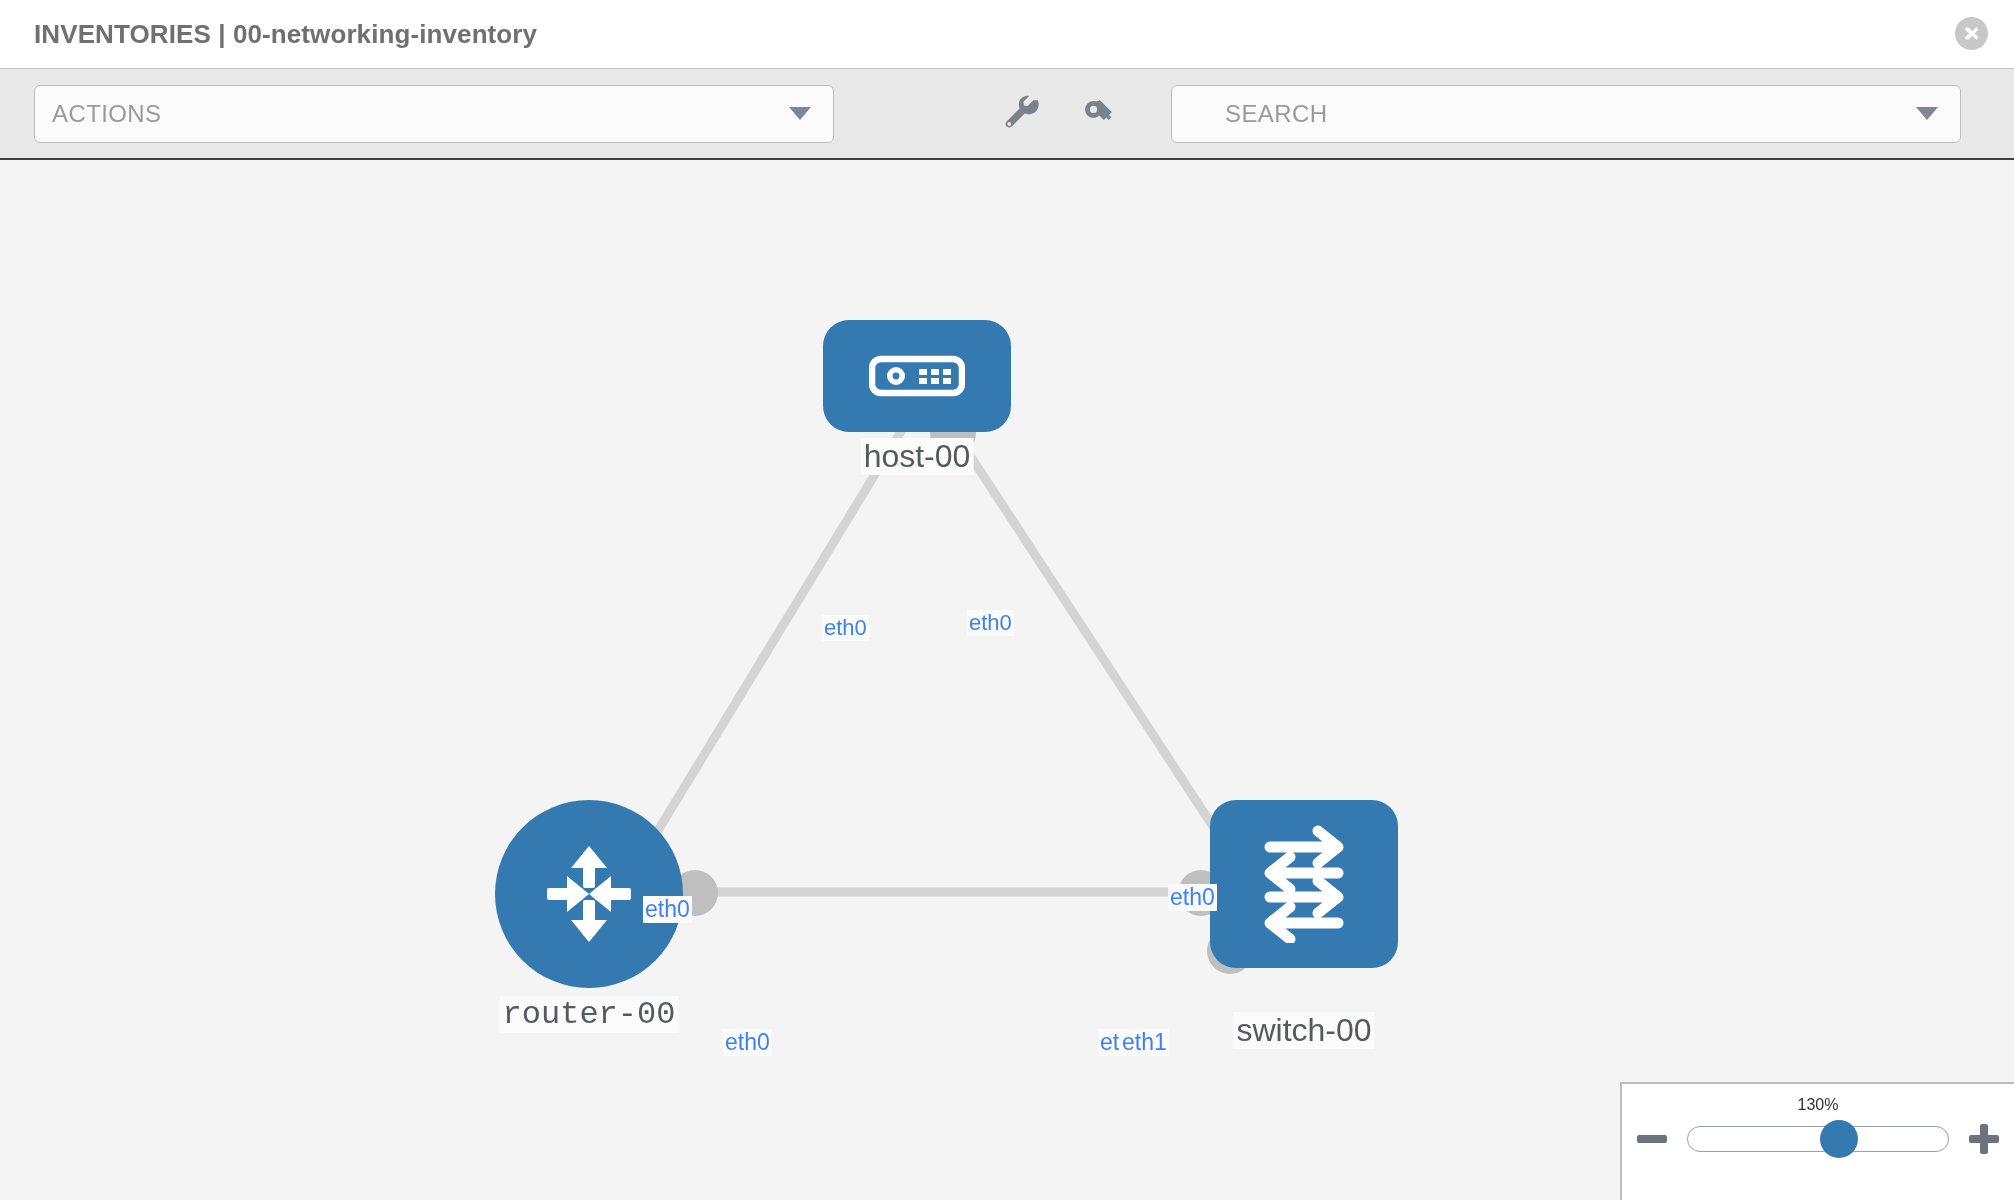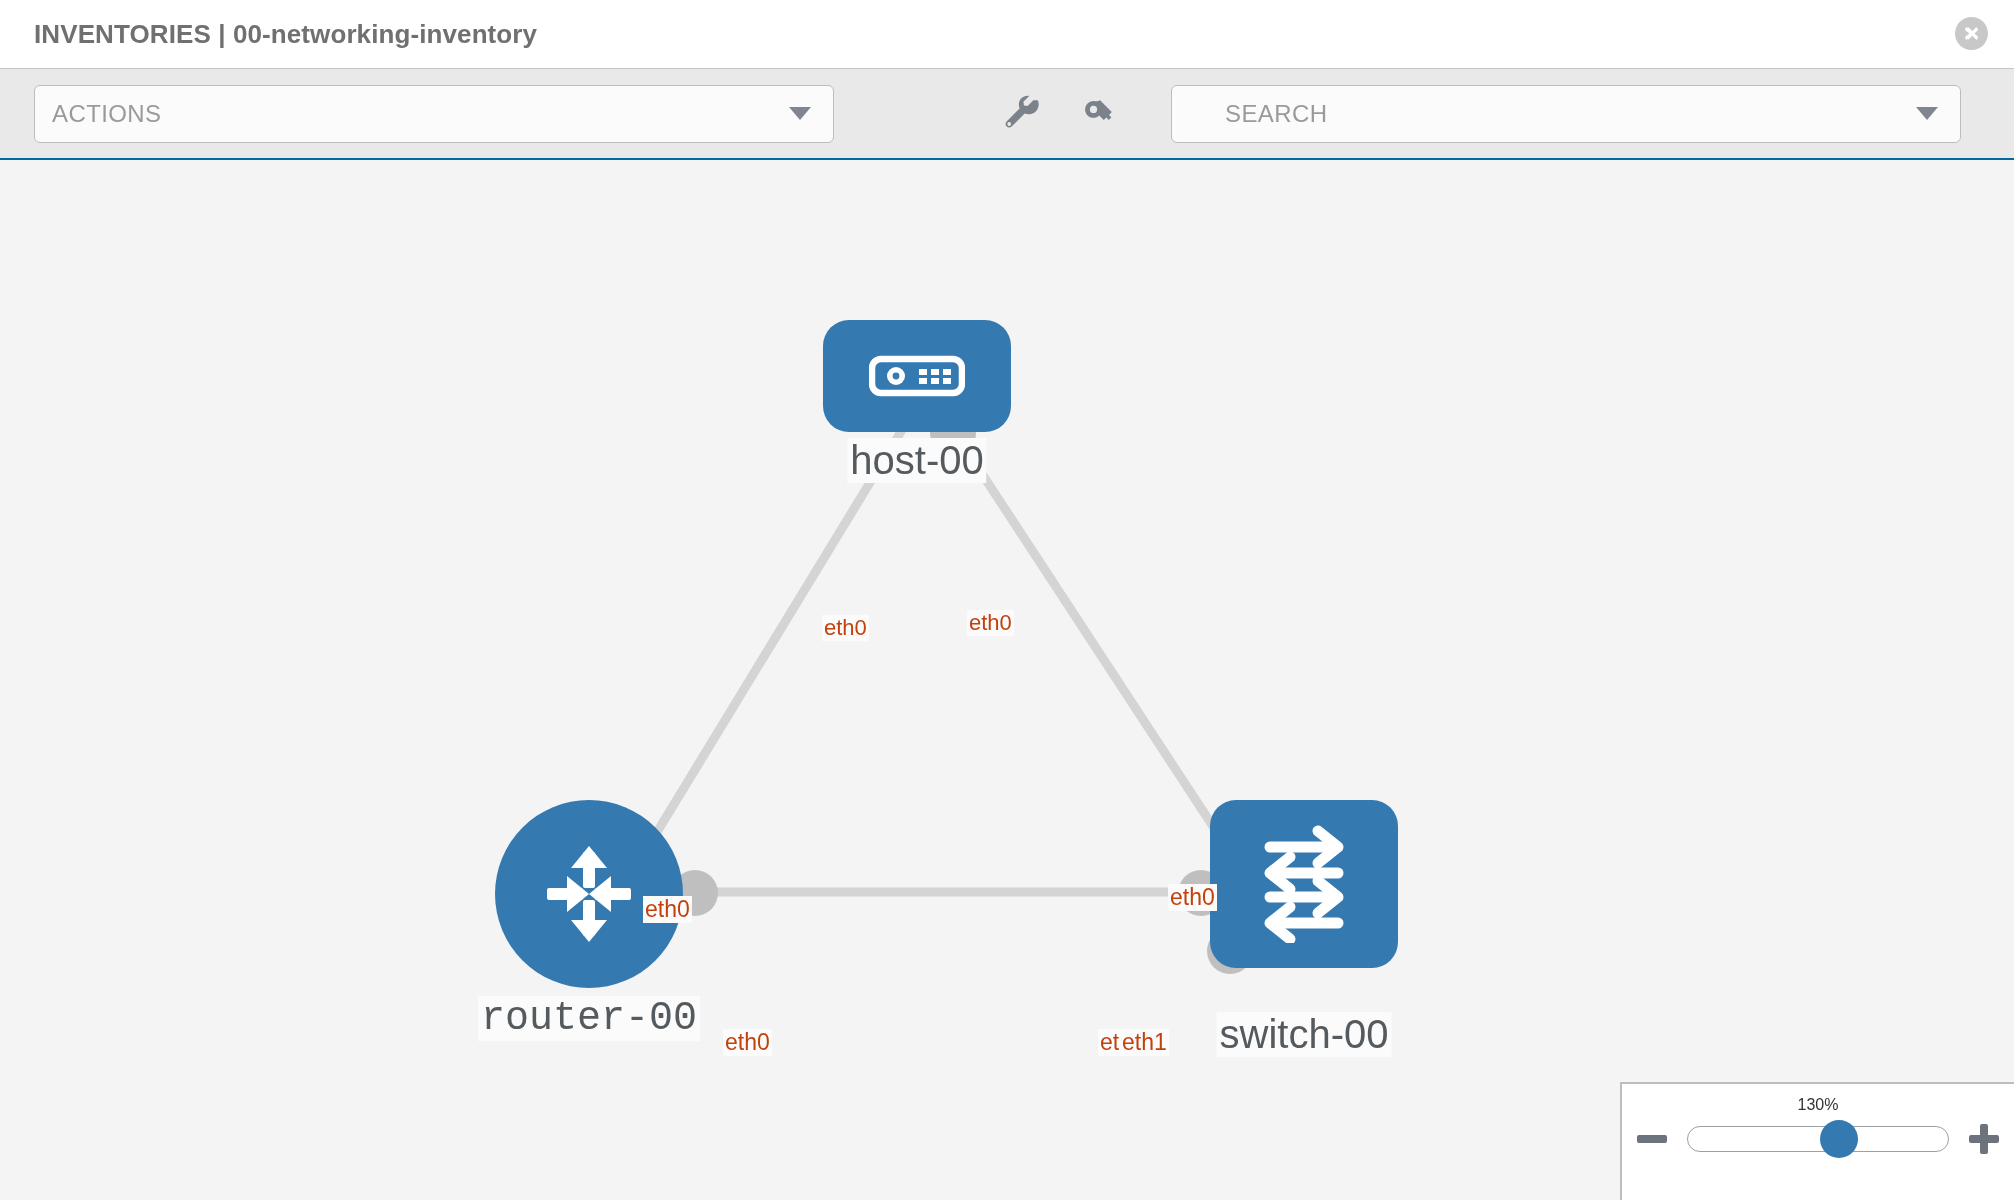--- a/index.html
+++ b/index.html
@@ -54,21 +54,21 @@
   .close-btn svg { display: block; }
 
   
   .toolbar {
     position: absolute;
     left: 0; top: 68px;
     width: 2014px;
     height: 92px;
     background: #e9e9e9;
     border-top: 1px solid #c4c4c4;
-    border-bottom: 2px solid #0369a1;
+    border-bottom: 2px solid #404040;
     display: flex;
     align-items: center;
   }
   .actions-select {
     margin-left: 34px;
     width: 800px;
     height: 58px;
     background: #fbfbfb;
     border: 1px solid #bdbdbd;
     border-radius: 6px;
@@ -151,39 +151,39 @@
   }
   .node-rect { width: 188px; height: 112px; border-radius: 26px; }
   .node-square { width: 188px; height: 168px; border-radius: 26px; }
   .node-circle { width: 188px; height: 188px; border-radius: 50%; }
 
   .node-label {
     position: absolute;
     left: 50%;
     transform: translateX(-50%);
     white-space: nowrap;
-    font-size: 40px;
+    font-size: 32px;
     color: #555a5e;
     background: #fbfbfb;
     padding: 0 3px;
   }
 
   
   .conn {
     position: absolute;
     width: 46px; height: 46px;
     border-radius: 50%;
     background: #bfbfbf;
   }
 
   
   .edge-label {
     position: absolute;
     font-size: 23px;
-    color: #c2410c;
+    color: #3b82f6;
     background: #fbfbfb;
     padding: 0 2px;
     white-space: nowrap;
   }
   .edge-label.small { font-size: 22px; }
 
   
   .zoom-ctl {
     position: absolute;
     left: 1620px;

